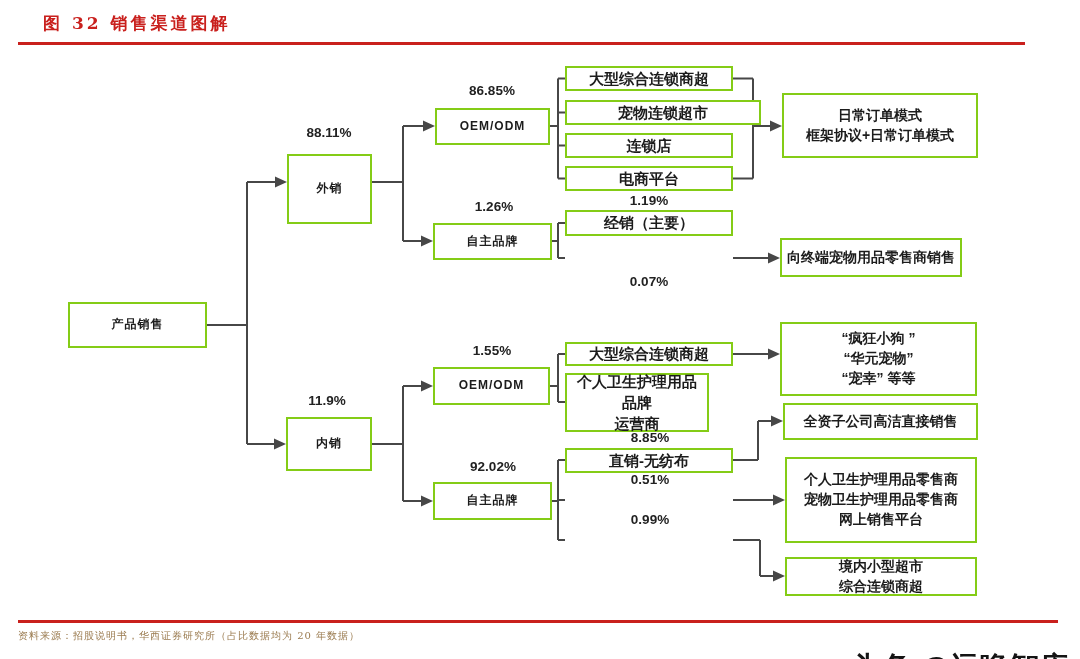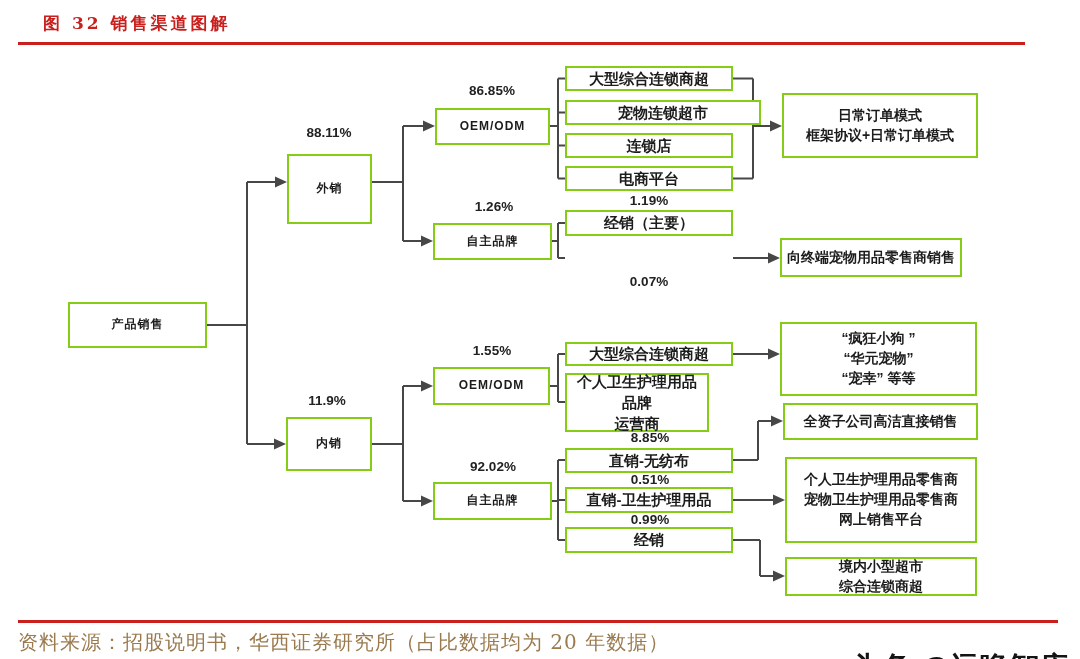--- a/index.html
+++ b/index.html
@@ -11,21 +11,21 @@
     position:absolute;left:18px;top:12px;
     font-family:"DejaVu Serif","Liberation Serif",serif;
     font-size:17px;font-weight:bold;color:#c9201d;letter-spacing:3px;margin-left:25px;
   }
   .rule{position:absolute;height:3px;background:#c9201d;}
   .rule-top{left:18px;top:42px;width:1007px;}
   .rule-bottom{left:18px;top:620px;width:1040px;}
   .source-note{
     position:absolute;left:18px;top:629px;
     font-family:"DejaVu Serif","Liberation Serif",serif;
-    font-size:20px;color:#9a7a4e;letter-spacing:1px;
+    font-size:10px;color:#9a7a4e;letter-spacing:1px;
   }
   .watermark{
     position:absolute;right:10px;top:600px;z-index:5;
     font-size:29px;font-weight:bold;color:#141414;letter-spacing:1px;
     text-shadow:-2px -2px 0 #fff,2px -2px 0 #fff,-2px 2px 0 #fff,2px 2px 0 #fff,
                  0 -2px 0 #fff,0 2px 0 #fff,-2px 0 0 #fff,2px 0 0 #fff;
     margin-top:48px;
   }
   svg.connectors{position:absolute;left:0;top:0;z-index:1;}
   .node{
@@ -108,22 +108,20 @@
 框架协议+日常订单模式</div>
   <div class="node md" style="left:565px;top:210px;width:168px;height:26px">经销（主要）</div>
   <div class="node" style="left:780px;top:238px;width:182px;height:39px">向终端宠物用品零售商销售</div>
   <div class="node lg" style="left:286px;top:417px;width:86px;height:54px">内销</div>
   <div class="node lg" style="left:433px;top:367px;width:117px;height:38px">OEM/ODM</div>
   <div class="node lg" style="left:433px;top:482px;width:119px;height:38px">自主品牌</div>
   <div class="node md" style="left:565px;top:342px;width:168px;height:24px">大型综合连锁商超</div>
   <div class="node md" style="left:565px;top:373px;width:144px;height:59px">个人卫生护理用品品牌
 运营商</div>
   <div class="node md" style="left:565px;top:448px;width:168px;height:25px">直销-无纺布</div>
-  <div class="node md" style="left:565px;top:487px;width:168px;height:26px">直销-卫生护理用品</div>
-  <div class="node md" style="left:565px;top:527px;width:168px;height:26px">经销</div>
   <div class="node" style="left:780px;top:322px;width:197px;height:74px">“疯狂小狗 ”
 “华元宠物”
 “宠幸” 等等</div>
   <div class="node" style="left:783px;top:403px;width:195px;height:37px">全资子公司高洁直接销售</div>
   <div class="node" style="left:785px;top:457px;width:192px;height:86px">个人卫生护理用品零售商
 宠物卫生护理用品零售商
 网上销售平台</div>
   <div class="node" style="left:785px;top:557px;width:192px;height:39px">境内小型超市
 综合连锁商超</div>
 

